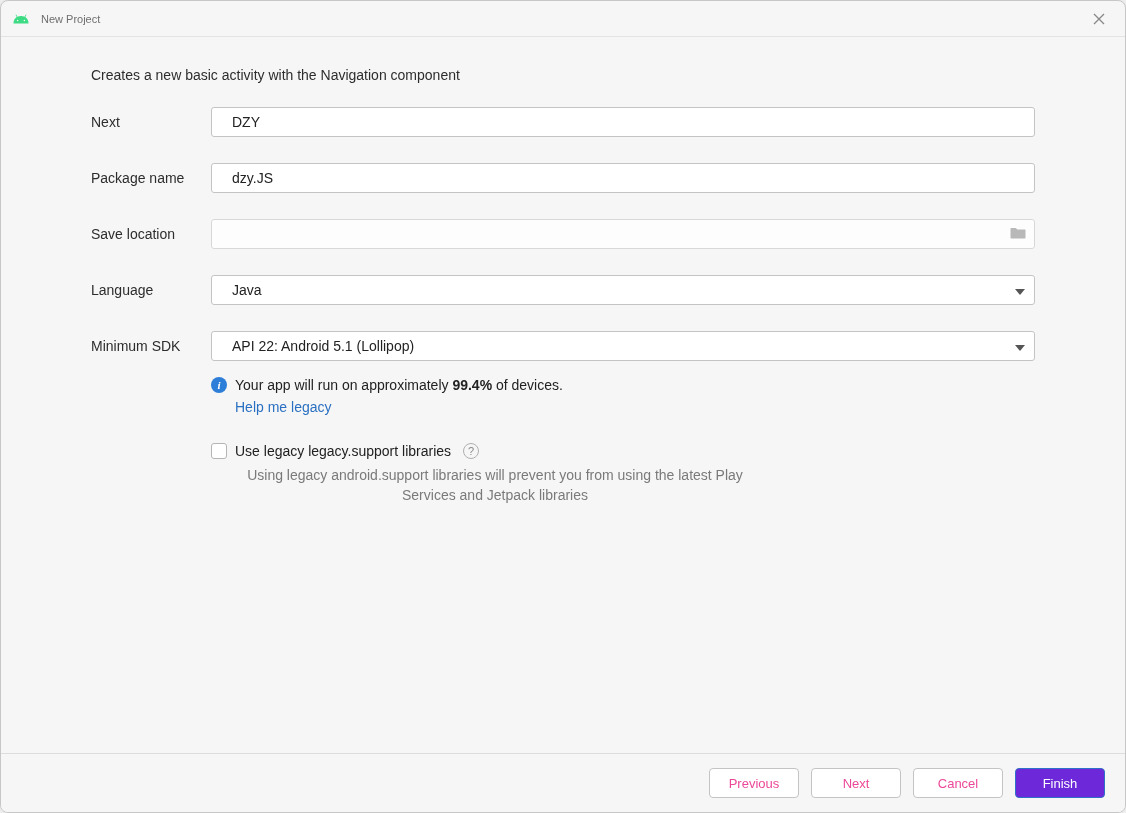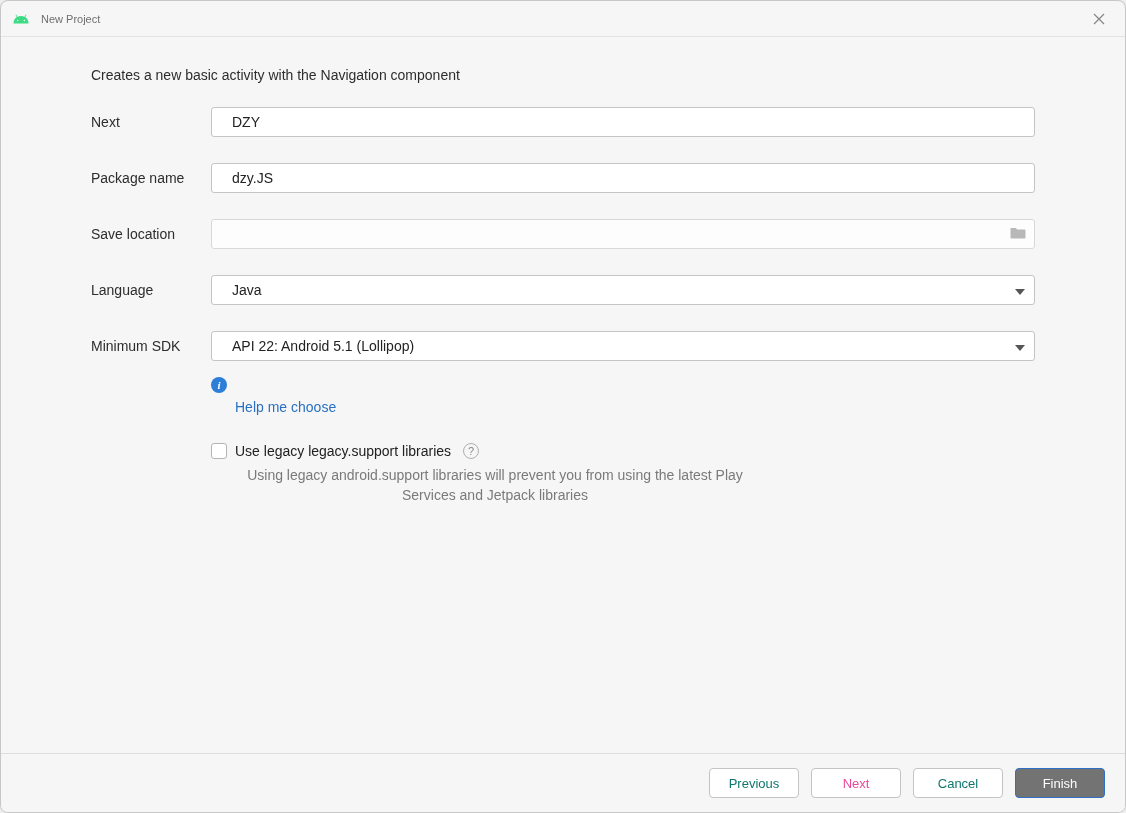--- a/index.html
+++ b/index.html
@@ -202,32 +202,32 @@
   }
   .footer .sep-left {
     flex:1;
   }
   .btn {
     min-width:90px;
     height:30px;
     border-radius:4px;
     border:1px solid #c4c4c4;
     background:#ffffff;
-    color:#0f766e;
+    color:#ec4899;
     font-size:13px;
     cursor:pointer;
     font-family:inherit;
     padding:0 16px;
   }
   .btn:disabled {
     color:#ec4899;
     cursor:default;
   }
   .btn-primary {
-    background:#737373;
+    background:#6d28d9;
     border-color:#2e6fc7;
     color:#ffffff;
   }
 </style>
 </head>
 <body>
 
 <div class="window">
 
   <div class="titlebar">
@@ -294,22 +294,25 @@
           <svg width="10" height="6" viewBox="0 0 10 6">
               <path fill="#555" d="M0 0 L5 6 L10 0 Z"></path>
             </svg>
         </span>
       </div>
     </div>
 
     <div class="info-block">
       <div class="info-line">
         <span class="info-icon">i</span>
-      </div>
-      <div class="help-link">Help me choose</div>
+        <span>
+          <span>Your app will run on approximately </span><b>99.4%</b><span> of devices.</span>
+        </span>
+      </div>
+      <div class="help-link">Help me legacy</div>
     </div>
 
     <div class="legacy-block">
       <div class="chk-row">
         <div class="chk"></div>
         <span class="chk-label">Use legacy legacy.support libraries</span>
         <span class="q-icon">?</span>
       </div>
       <div class="legacy-note">Using legacy android.support libraries will prevent you from using the latest Play Services and Jetpack libraries</div>
     </div>

